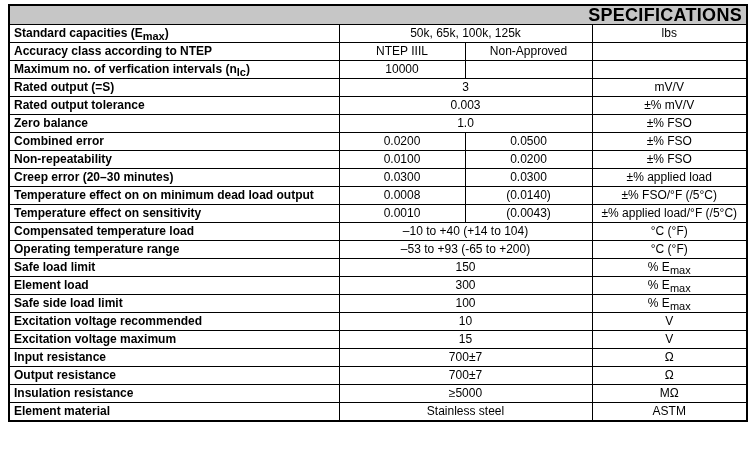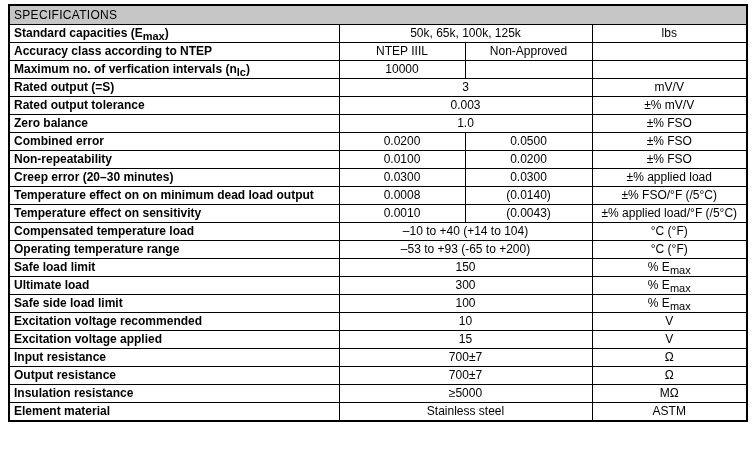--- a/index.html
+++ b/index.html
@@ -31,24 +31,24 @@
     font-size: 12px;
     line-height: 15px;
     color: #000000;
     padding: 0 4px;
     height: 17px;
     overflow: hidden;
     white-space: nowrap;
   }
   tr.title-row td {
     background: #c6c6c6;
-    font-weight: normal;
-    font-size: 12px;
+    font-weight: bold;
+    font-size: 18px;
     height: 18px;
-    text-align: left;
+    text-align: right;
     letter-spacing: 0.3px;
   }
   tr.head-row td {
     font-weight: bold;
     text-align: center;
   }
   td.param {
     font-weight: bold;
     text-align: left;
   }
@@ -149,36 +149,36 @@
             <td class="param">Operating temperature range</td>
             <td class="val" colspan="2">–53 to +93 (-65 to +200)</td>
             <td class="unit">°C (°F)</td>
           </tr>
           <tr>
             <td class="param">Safe load limit</td>
             <td class="val" colspan="2">150</td>
             <td class="unit">% E<sub>max</sub></td>
           </tr>
           <tr>
-            <td class="param">Ultimate load</td>
+            <td class="param">Element load</td>
             <td class="val" colspan="2">300</td>
             <td class="unit">% E<sub>max</sub></td>
           </tr>
           <tr>
             <td class="param">Safe side load limit</td>
             <td class="val" colspan="2">100</td>
             <td class="unit">% E<sub>max</sub></td>
           </tr>
           <tr>
             <td class="param">Excitation voltage recommended</td>
             <td class="val" colspan="2">10</td>
             <td class="unit">V</td>
           </tr>
           <tr>
-            <td class="param">Excitation voltage applied</td>
+            <td class="param">Excitation voltage maximum</td>
             <td class="val" colspan="2">15</td>
             <td class="unit">V</td>
           </tr>
           <tr>
             <td class="param">Input resistance</td>
             <td class="val" colspan="2">700±7</td>
             <td class="unit">Ω</td>
           </tr>
           <tr>
             <td class="param">Output resistance</td>

